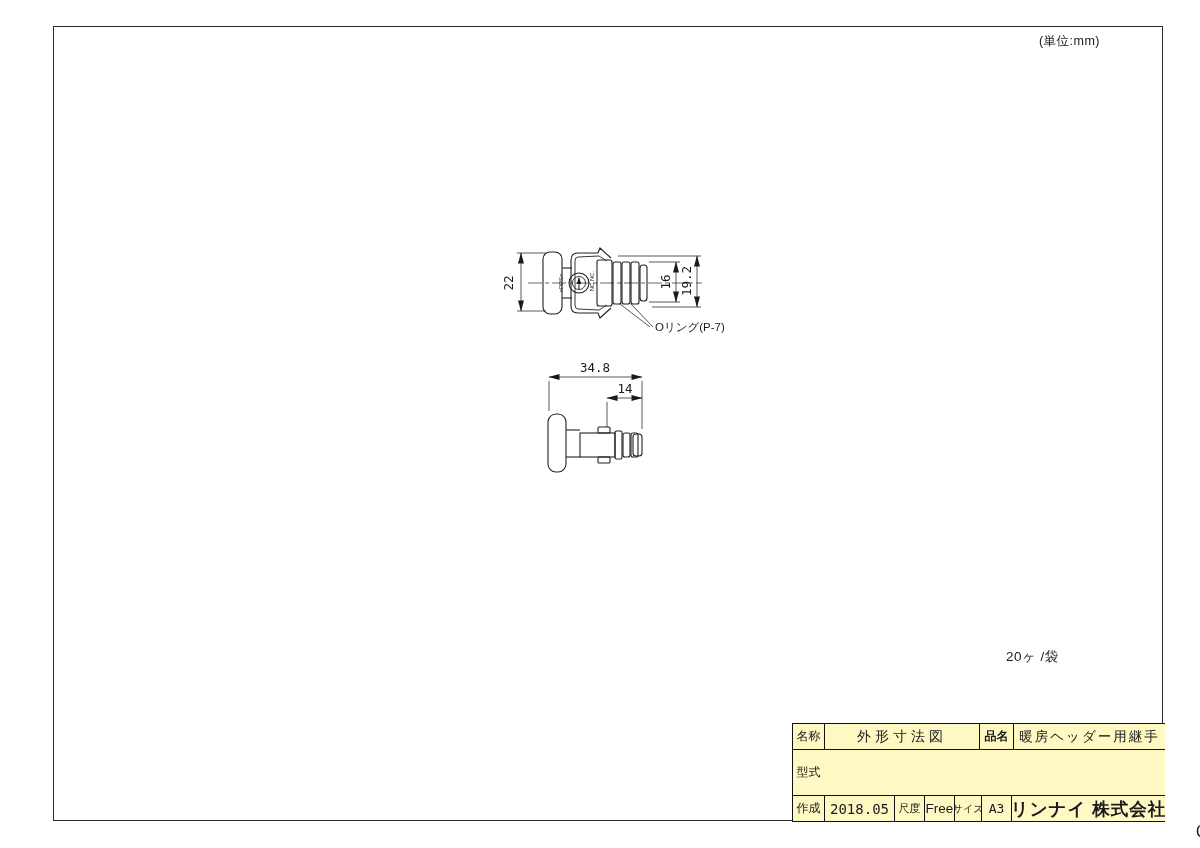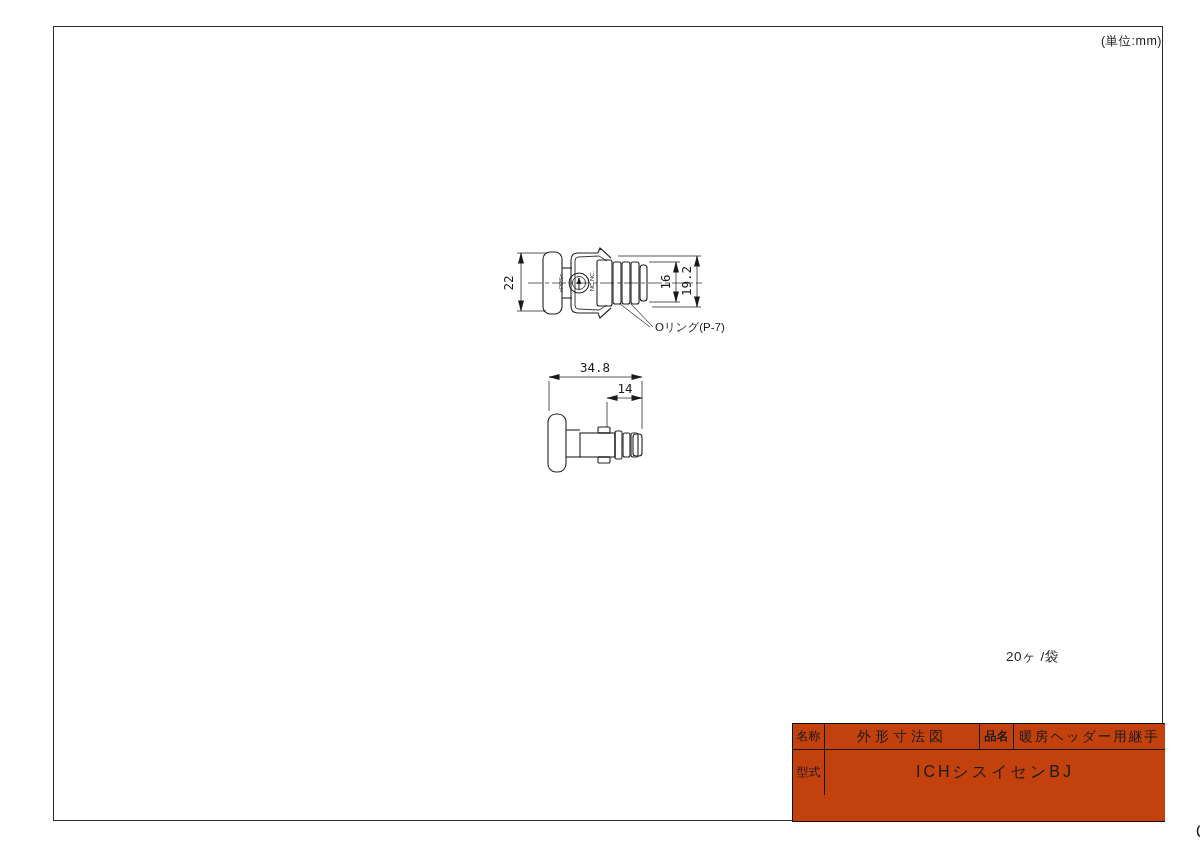--- a/index.html
+++ b/index.html
@@ -8,29 +8,29 @@
     font-family:"Liberation Sans",sans-serif;color:#1a1a1a;
   }
   #sheet-border{
     position:absolute;left:53px;top:26px;width:1110px;height:795px;
     border:1.5px solid #2b2b2b;box-sizing:border-box;
   }
   svg text{fill:#1a1a1a;}
   .dimtxt{font-family:"DejaVu Sans Mono","Liberation Mono",monospace;font-size:12.5px;}
   .tinytxt{font-family:"Liberation Sans",sans-serif;font-size:6px;}
   .note{position:absolute;font-size:12.5px;letter-spacing:.5px;}
-  #unit-note{left:1090px;top:33px;width:72px;text-align:right;}
+  #unit-note{left:1028px;top:33px;width:72px;text-align:right;}
   #qty-note{left:1006px;top:648px;font-size:13.5px;}
   #doc-code{left:1196px;top:823px;width:27px;text-align:left;font-size:15px;
             font-family:"DejaVu Sans Mono","Liberation Mono",monospace;}
   
   #title-block{
     position:absolute;left:792px;top:723px;width:373px;height:99px;
     box-sizing:border-box;border:1.2px solid #111;border-right:none;
-    display:flex;flex-direction:column;background:#c2410c;
+    display:flex;flex-direction:column;background:#fef9c3;
   }
   .tb-row{display:flex;box-sizing:border-box;}
   .tb-row+.tb-row{border-top:1.2px solid #111;}
   .tb-cell{
     box-sizing:border-box;display:flex;align-items:center;justify-content:center;
     white-space:nowrap;overflow:hidden;
   }
   .tb-cell+.tb-cell{border-left:1.2px solid #111;}
   .tb-label{font-size:12px;}
   #row-1{height:25px;}
@@ -144,17 +144,25 @@
 
   <div id="title-block">
     <div class="tb-row" id="row-1">
       <div class="tb-cell tb-label w31">名称</div>
       <div class="tb-cell" id="cell-name-value">外形寸法図</div>
       <div class="tb-cell tb-label" id="cell-product-label">品名</div>
       <div class="tb-cell grow" id="cell-product-value">暖房ヘッダー用継手</div>
     </div>
     <div class="tb-row" id="row-2">
       <div class="tb-cell tb-label w31">型式</div>
-      <div class="tb-cell grow" id="cell-model-value">ICHシスイセンBJ</div>
+    </div>
+    <div class="tb-row" id="row-3">
+      <div class="tb-cell tb-label w31">作成</div>
+      <div class="tb-cell" id="cell-created-value">2018.05</div>
+      <div class="tb-cell" id="cell-scale-label">尺度</div>
+      <div class="tb-cell" id="cell-scale-value">Free</div>
+      <div class="tb-cell" id="cell-size-label">サイズ</div>
+      <div class="tb-cell" id="cell-size-value">A3</div>
+      <div class="tb-cell grow" id="cell-company">リンナイ 株式会社</div>
     </div>
   </div>
 
 </div>
 
 </body></html>

